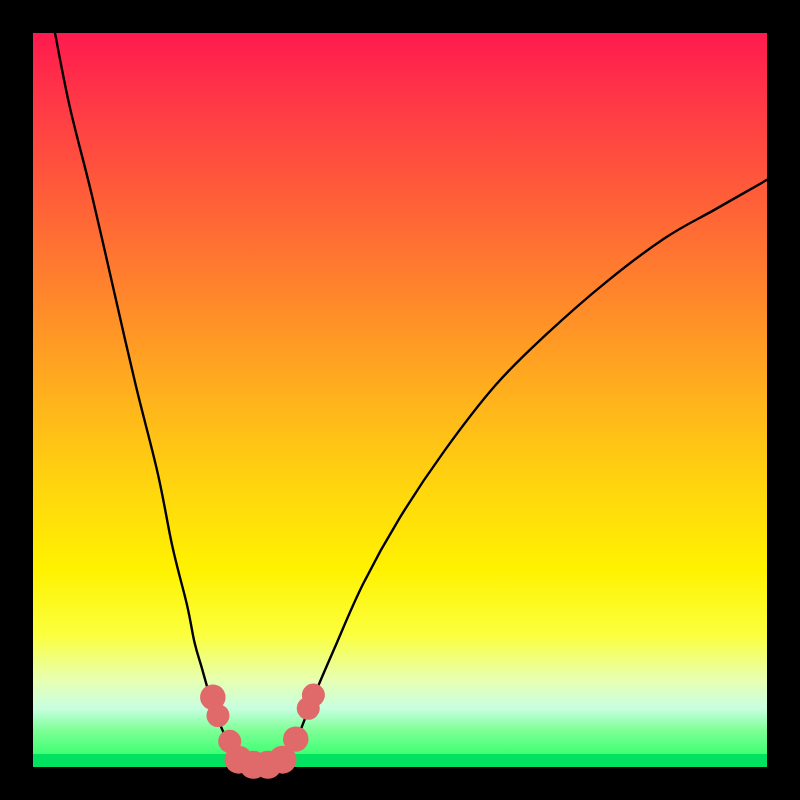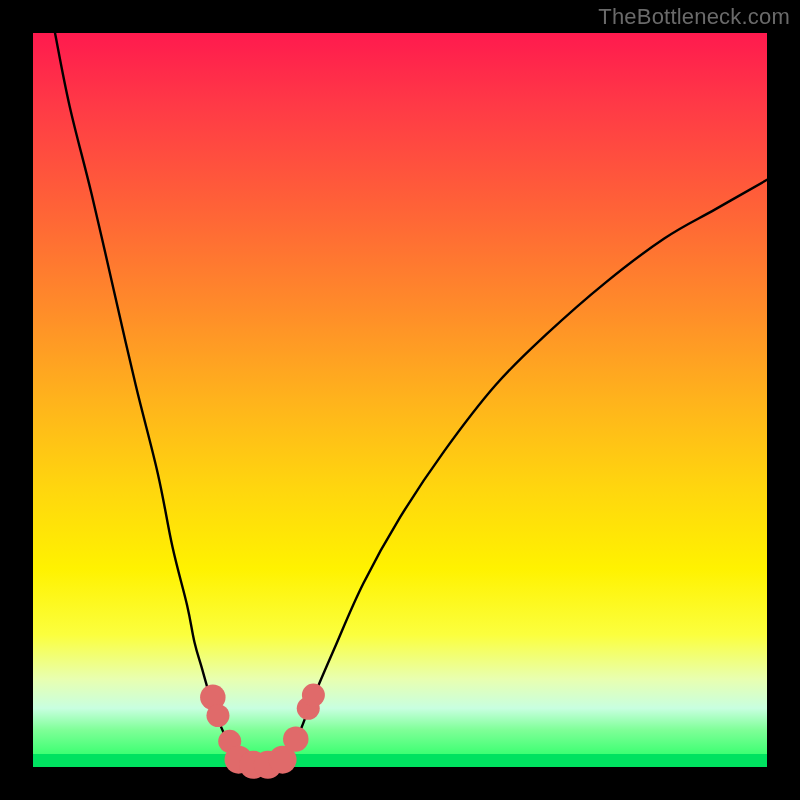--- a/index.html
+++ b/index.html
@@ -83,14 +83,13 @@
         <circle cx="205.52" cy="726.66" r="13.98" fill="#e06a6a" stroke="#c95555" stroke-width="0"></circle>
         <circle cx="220.20" cy="731.80" r="13.98" fill="#e06a6a" stroke="#c95555" stroke-width="0"></circle>
         <circle cx="234.88" cy="731.80" r="13.98" fill="#e06a6a" stroke="#c95555" stroke-width="0"></circle>
         <circle cx="249.56" cy="726.66" r="13.98" fill="#e06a6a" stroke="#c95555" stroke-width="0"></circle>
         <circle cx="262.77" cy="706.11" r="12.73" fill="#e06a6a" stroke="#c95555" stroke-width="0"></circle>
         <circle cx="275.25" cy="675.28" r="11.49" fill="#e06a6a" stroke="#c95555" stroke-width="0"></circle>
         <circle cx="280.39" cy="662.07" r="11.49" fill="#e06a6a" stroke="#c95555" stroke-width="0"></circle>
       </g>
   </svg>
 
-  <div class="watermark">TheBottleneck.com</div>
 </div>
 
 </body></html>

